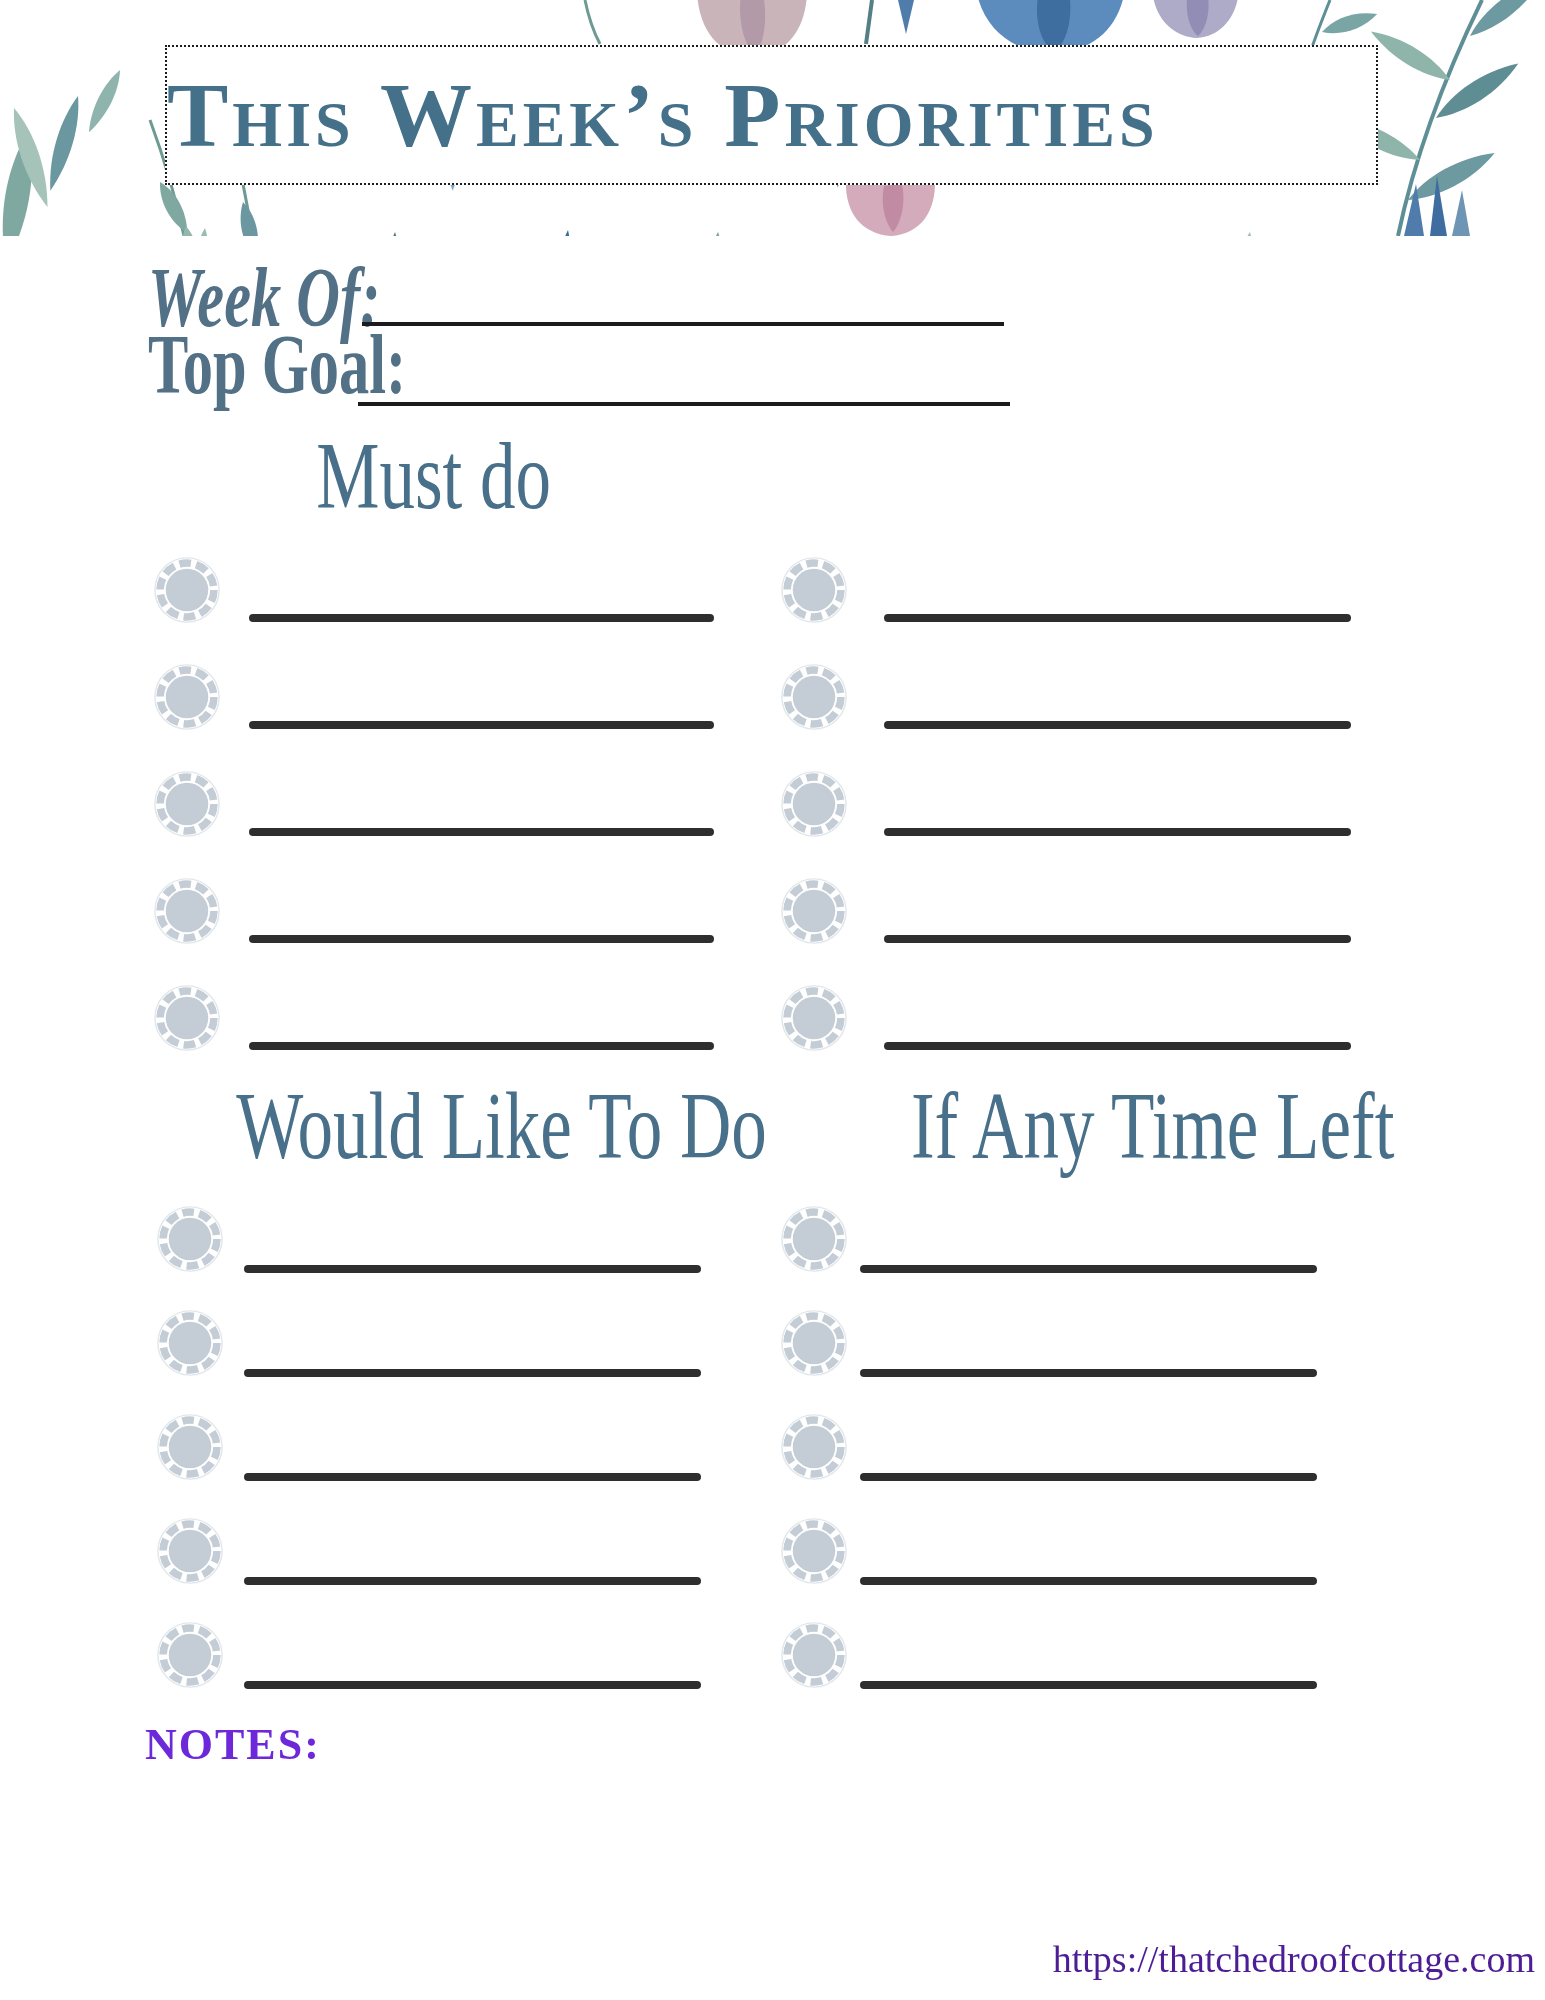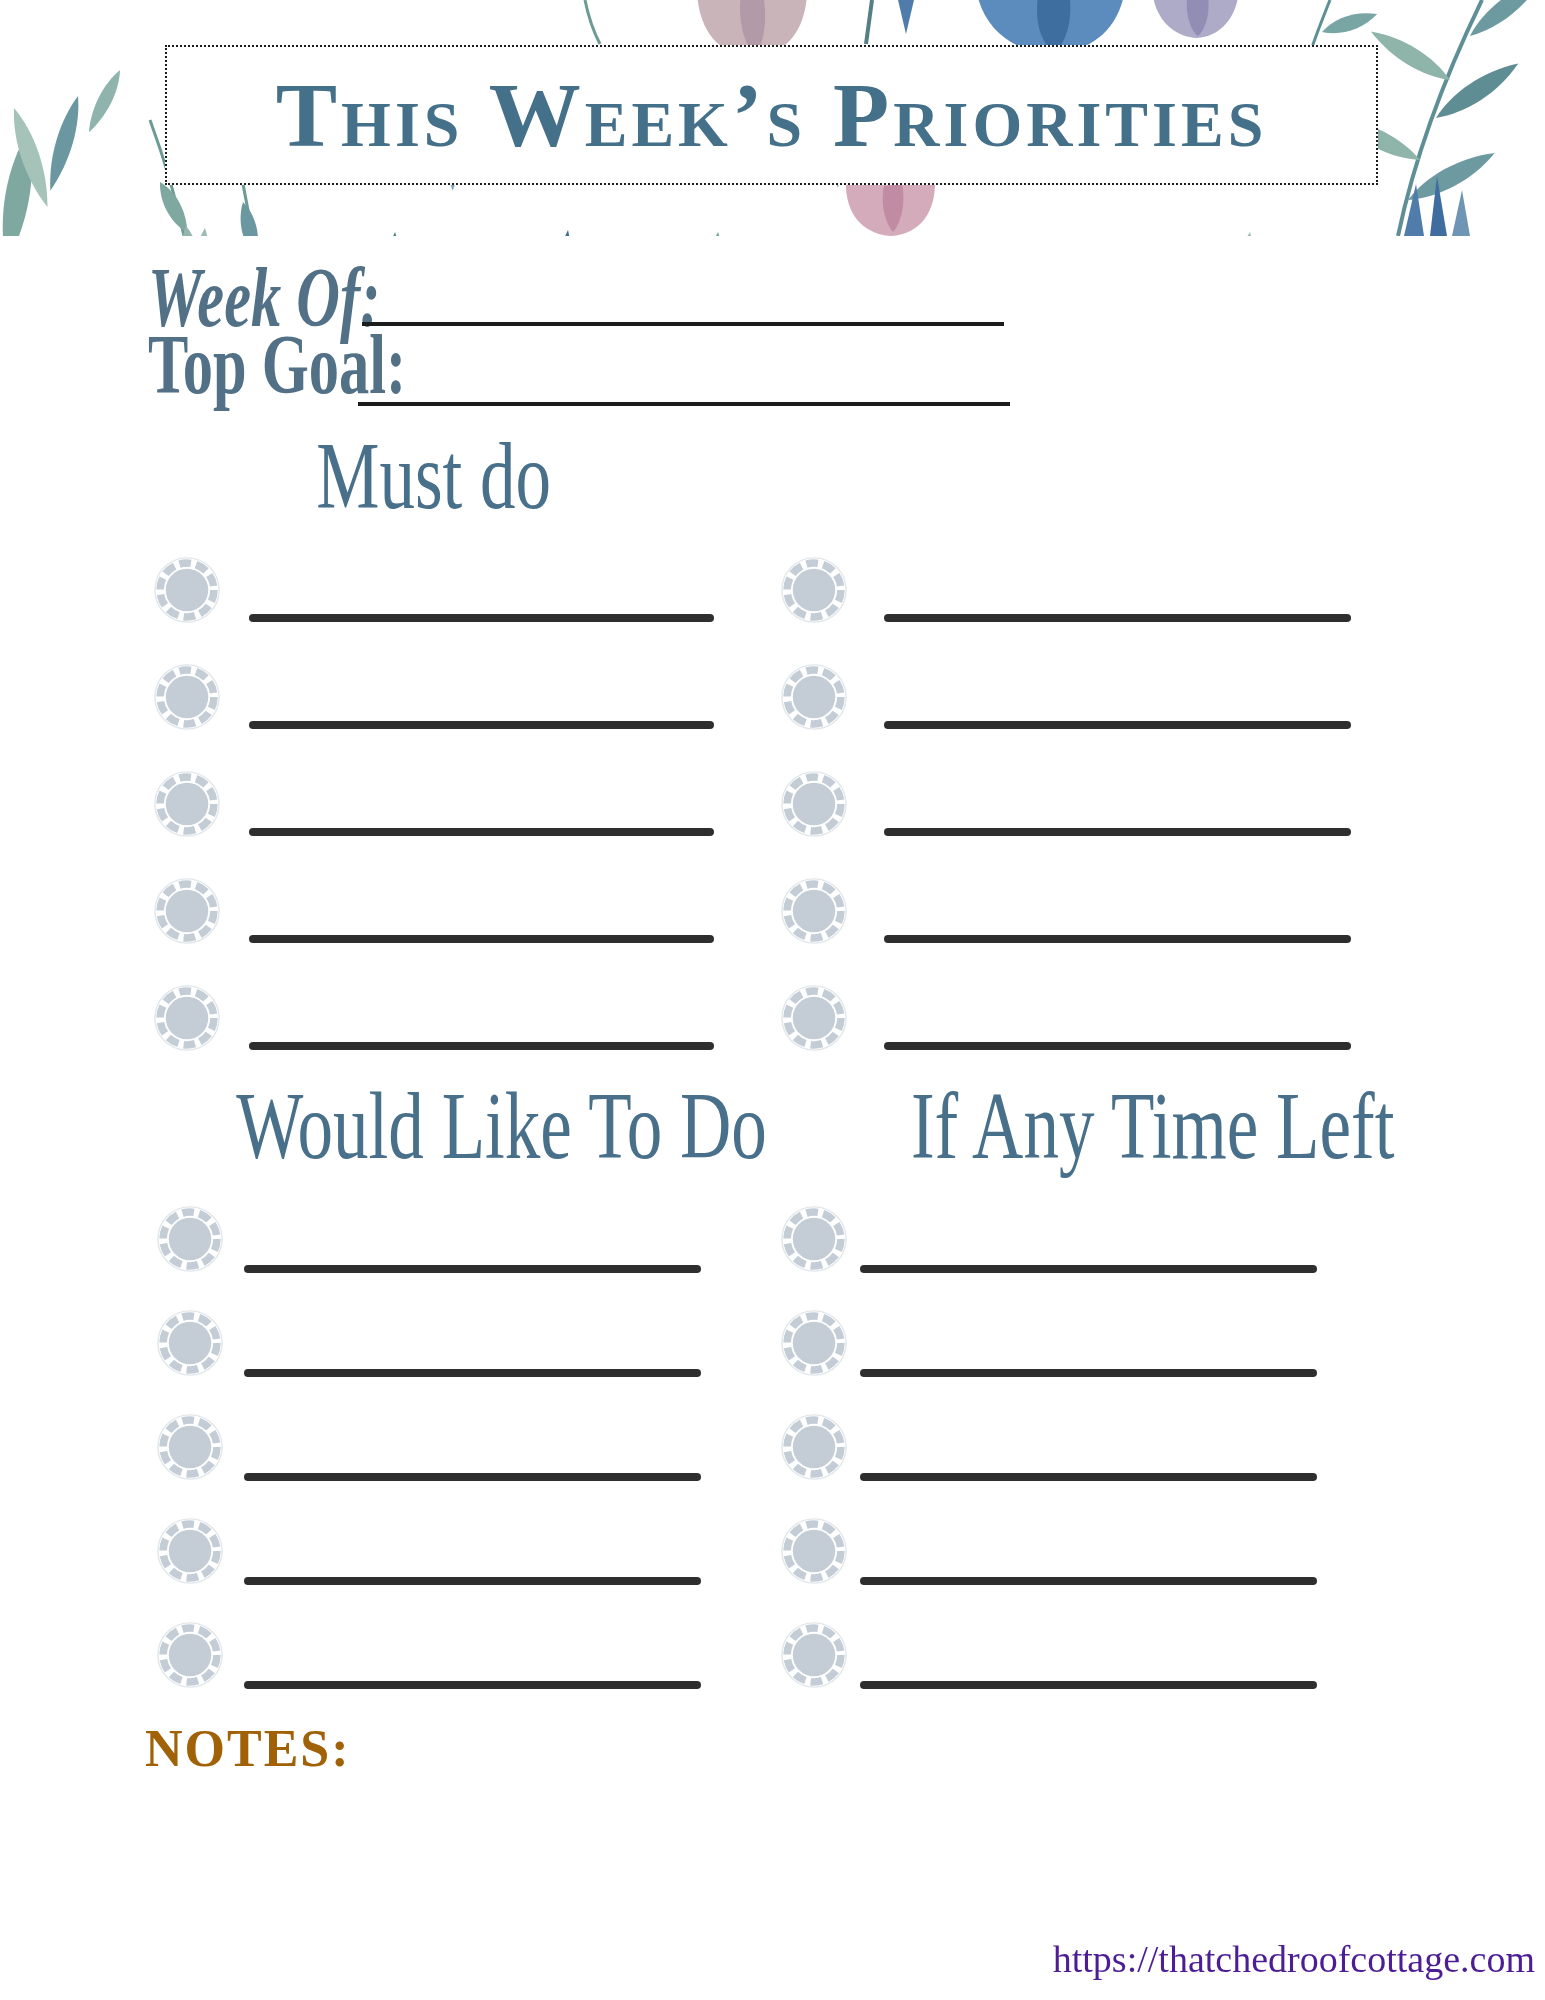--- a/index.html
+++ b/index.html
@@ -8,21 +8,21 @@
     width:1545px;height:2000px;
     background:#ffffff;
     overflow:hidden;
     font-family:"Liberation Serif","DejaVu Serif",serif;
   }
   
   .floral{position:absolute;left:0;top:0;}
   .title-box{
     position:absolute;left:165px;top:45px;width:1209px;height:136px;
     background:#ffffff;border:2px dotted #1b1b1b;
-    display:flex;align-items:center;justify-content:center;
+    display:flex;align-items:center;
   }
   .page-title{
     margin:0;
     font-size:92px;font-weight:bold;
     font-variant:small-caps;
     letter-spacing:4px;
     color:#44708a;
     white-space:nowrap;
   }
   
@@ -45,22 +45,22 @@
   .todo-col{position:absolute;}
   .todo-row{position:relative;height:var(--row-h);}
   .bullet{position:absolute;left:0;top:0;width:68px;height:68px;}
   .write-line{
     position:absolute;height:8px;border-radius:4px;background:#2e2e2e;
     left:var(--line-left);width:var(--line-width);top:var(--line-top);
   }
   
   .notes-label{
     position:absolute;left:145px;top:1723px;
-    font-size:52px;font-weight:bold;letter-spacing:2px;line-height:1;
-    color:#a16207;
+    font-size:44px;font-weight:bold;letter-spacing:2px;line-height:1;
+    color:#6d28d9;
   }
   .footer-url{
     position:absolute;right:10px;top:1940px;
     font-size:38px;color:#4c1d95;line-height:1;
   }
 </style>
 </head>
 <body>
 
 <div class="page">

